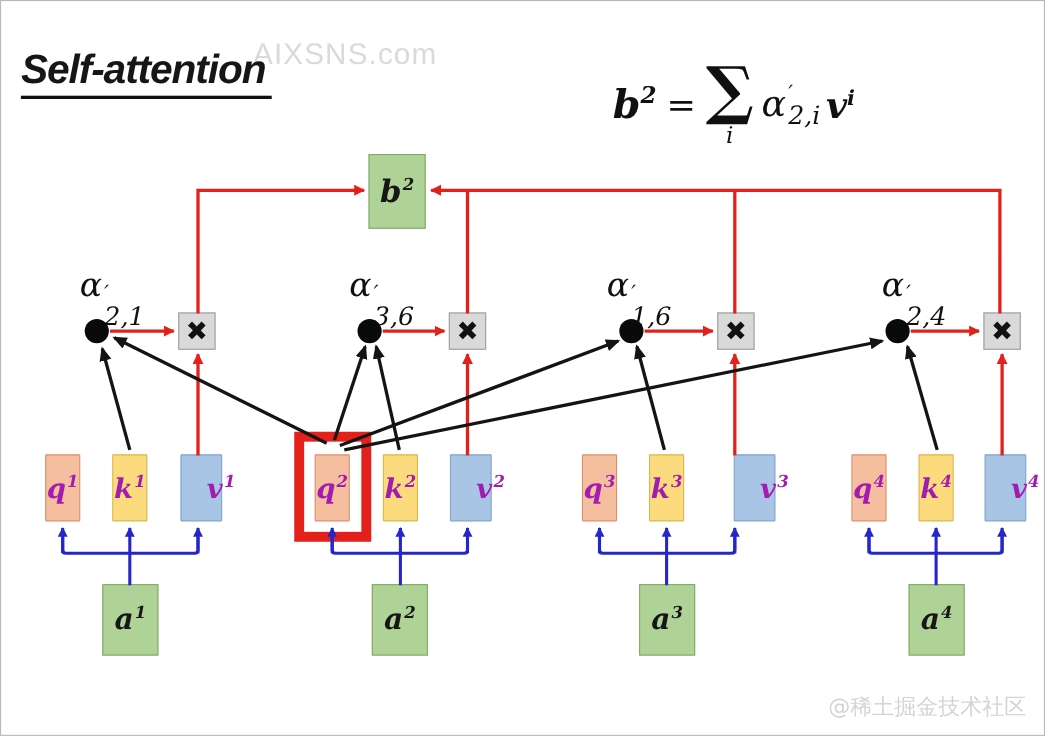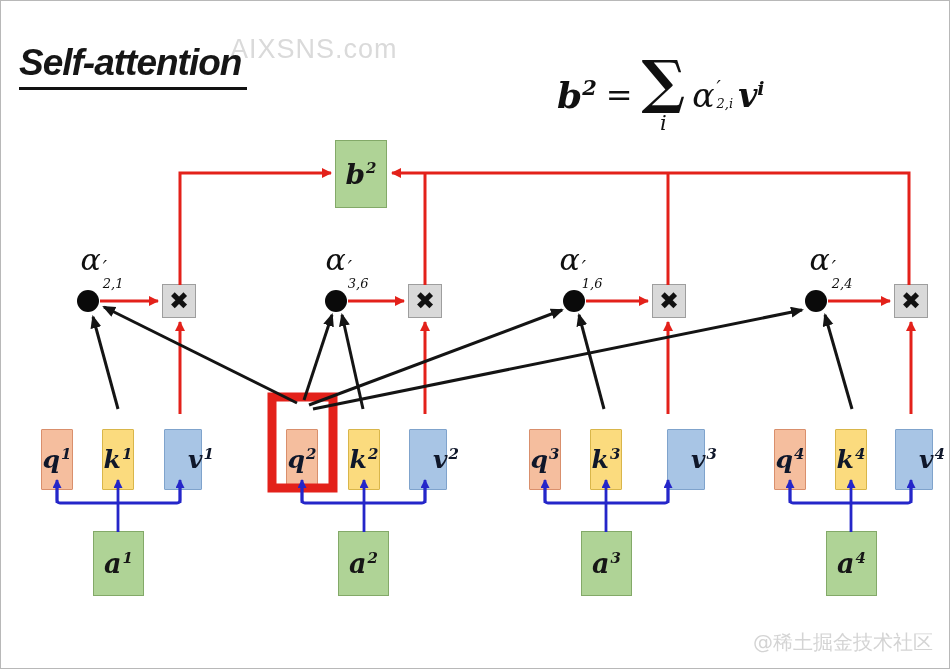--- a/index.html
+++ b/index.html
@@ -33,27 +33,27 @@
   .f-b sup { font-size:21px; font-style:italic; }
   .f-eq { font-size:32px; margin:0 2px; }
   .f-sum { display:inline-flex; flex-direction:column; align-items:center; }
   .sigma { font-size:58px; line-height:0.95; font-weight:bold; }
   .sigma-i { font:italic 21px "DejaVu Serif", serif; margin-top:0px; }
   .f-alpha { font:italic 33px "DejaVu Serif", serif; display:inline-flex; }
   .f-v { font:bold italic 33px "DejaVu Serif", serif; margin-left:-2px; }
   .f-v sup { font-size:19px; font-style:italic; }
   .ss { display:inline-flex; flex-direction:column; align-items:flex-start; line-height:1; margin-left:2px; transform:translateY(2px); }
   .ss .pr { font-size:19px; }
-  .ss .sb { font-size:13px; }
+  .ss .sb { font-size:23px; }
   
   .vbox {
     position:absolute; top:412px; width:32px; height:61px; z-index:1;
     display:flex; align-items:center; justify-content:center;
-    font:bold italic 25px "DejaVu Serif", serif; color:#0f172a;
-    border:1.5px solid; box-sizing:border-box; border-radius:1px;margin-top:16px;
+    font:bold italic 25px "DejaVu Serif", serif; color:#a21caf;
+    border:1.5px solid; box-sizing:border-box; border-radius:1px;
   }
   .vbox sup, .abox sup, .bbox sup { font-size:15px; font-style:italic; font-weight:bold; margin-left:1px; }
   .q { background:#F5BE9E; border-color:#D98F6C; }
   .k { background:#FBDB7E; border-color:#D9B64A; }
   .v { background:#A8C5E5; border-color:#7FA3CC;padding-left:36px; }
   .abox {
     position:absolute; top:530px; width:51px; height:65px; z-index:1;
     display:flex; align-items:center; justify-content:center;
     font:bold italic 27px "DejaVu Serif", serif; color:#161616;
     background:#AFD396; border:1.5px solid #83A968; box-sizing:border-box;

